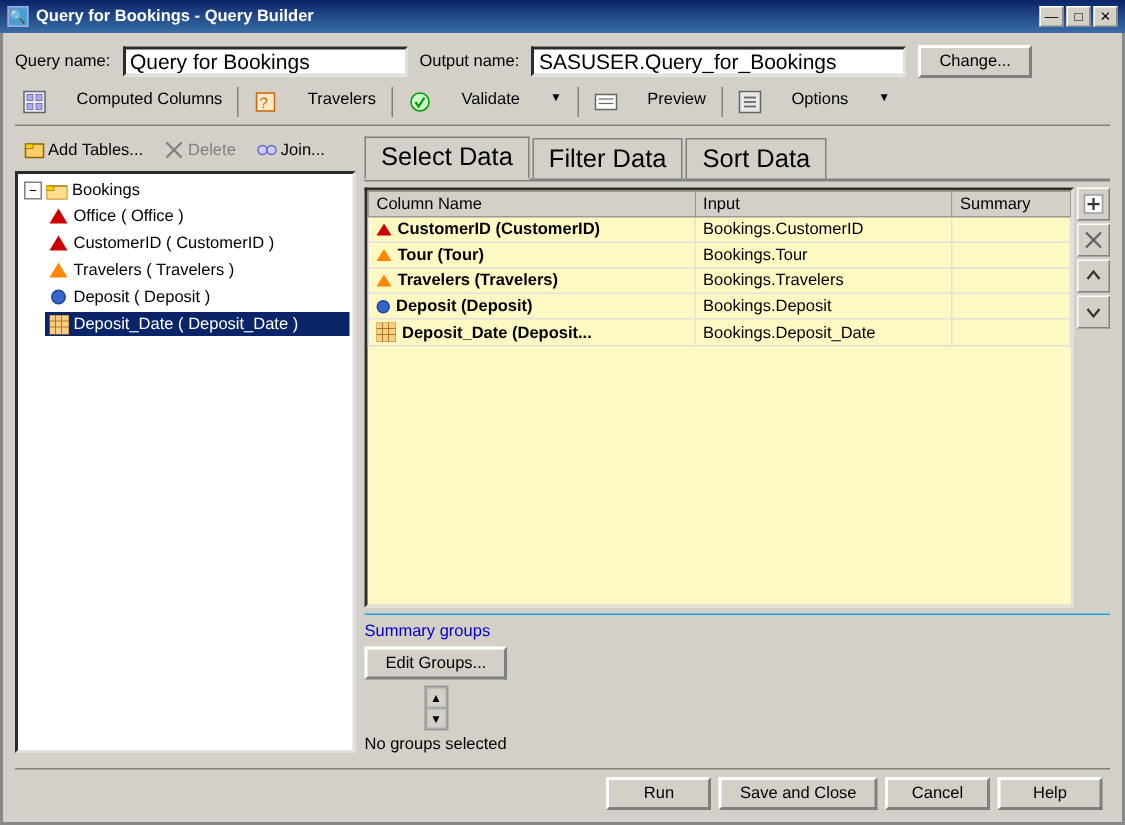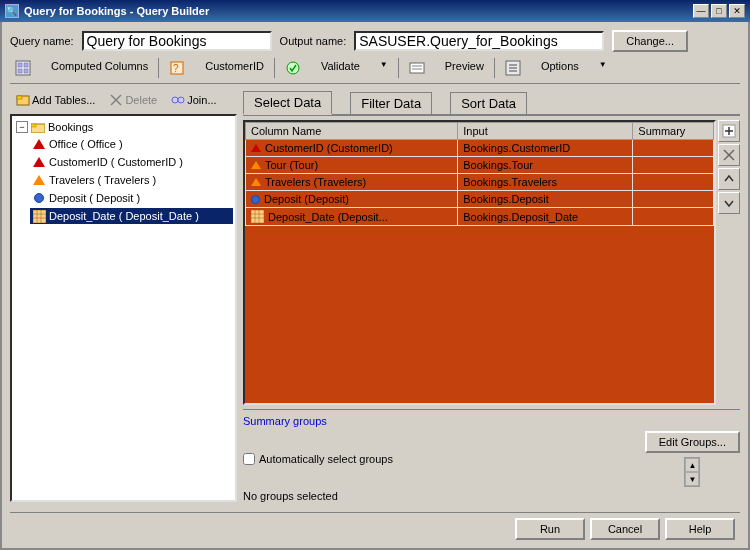--- a/index.html
+++ b/index.html
@@ -213,36 +213,36 @@
     .tab-bar {
       display: flex;
       align-items: flex-end;
       border-bottom: 2px solid #808080;
     }
     .tab {
       padding: 3px 10px;
       border: 1px solid #808080;
       background: #d4d0c8;
       cursor: pointer;
-      margin-right: 18px;
+      margin-right: 2px;
       position: relative;
       top: 1px;
-      font-size: 13px;
+      font-size: 17px;
     }
     .tab.active {
       background: #d4d0c8;
       border-bottom: 2px solid #d4d0c8;
       font-weight: normal;
       z-index: 1;
     }
 
     
     .table-container {
       flex: 1;
-      background: #c2410c;
+      background: #fef9c3;
       border: 2px inset;
       border-color: #808080 #dfdfdf #dfdfdf #808080;
       overflow-y: auto;
       margin-top: 4px;
     }
     .data-table {
       width: 100%;
       border-collapse: collapse;
     }
     .data-table th {
@@ -256,20 +256,21 @@
     }
     .data-table td {
       border: 1px solid #e0e0e0;
       padding: 2px 5px;
       vertical-align: middle;
     }
     .cell-with-icon {
       display: flex;
       align-items: center;
       gap: 4px;
+      font-weight: bold;
     }
 
     
     .table-buttons {
       display: flex;
       flex-direction: column;
       gap: 2px;
       margin-top: 4px;
       margin-left: 2px;
     }
@@ -400,21 +401,21 @@
       <span>Computed Columns</span>
     </div>
     <div class="toolbar-separator"></div>
     <div class="toolbar-item">
       <div class="toolbar-icon">
         <svg width="16" height="16" viewBox="0 0 16 16">
           <rect x="2" y="2" width="12" height="12" fill="#ffe8cc" stroke="#cc6600" stroke-width="1"></rect>
           <text x="4" y="12" font-size="10" fill="#cc6600">?</text>
         </svg>
       </div>
-      <span>CustomerID</span>
+      <span>Travelers</span>
     </div>
     <div class="toolbar-separator"></div>
     <div class="toolbar-item">
       <div class="toolbar-icon">
         <svg width="16" height="16" viewBox="0 0 16 16">
           <circle cx="8" cy="8" r="6" fill="#ccffcc" stroke="#009900" stroke-width="1"></circle>
           <polyline points="5,8 7,11 11,5" fill="none" stroke="#009900" stroke-width="1.5"></polyline>
         </svg>
       </div>
       <span>Validate</span>
@@ -651,40 +652,35 @@
             <svg width="12" height="12" viewBox="0 0 12 12">
               <polyline points="2,4 6,9 10,4" fill="none" stroke="#333" stroke-width="1.5"></polyline>
             </svg>
           </div>
         </div>
       </div>
 
       <div class="summary-section">
         <div class="summary-label">Summary groups</div>
         <div class="summary-row">
-          <div class="summary-left">
-            <div class="checkbox-wrapper">
-              <input type="checkbox" style="">
-              <span>Automatically select groups</span>
-            </div>
-          </div>
           <div style="display:flex;align-items:center;gap:4px;flex-direction:column;">
             <button class="btn btn-edit-groups">Edit Groups...</button>
             <div style="display:flex;flex-direction:column;border:1px solid #999;width:16px;">
               <div style="width:14px;height:14px;background:#d4d0c8;border:1px solid #aaa;display:flex;align-items:center;justify-content:center;font-size:8px;cursor:pointer;">▲</div>
               <div style="width:14px;height:14px;background:#d4d0c8;border:1px solid #aaa;display:flex;align-items:center;justify-content:center;font-size:8px;cursor:pointer;">▼</div>
             </div>
           </div>
         </div>
         <div class="no-groups-text">No groups selected</div>
       </div>
 
 
     </div>
   </div>
 
   <div class="action-bar">
     <button class="btn">Run</button>
+    <button class="btn" style="min-width:100px;">Save and Close</button>
     <button class="btn">Cancel</button>
     <button class="btn">Help</button>
   </div>
 
 </div>
 
 </body></html>

